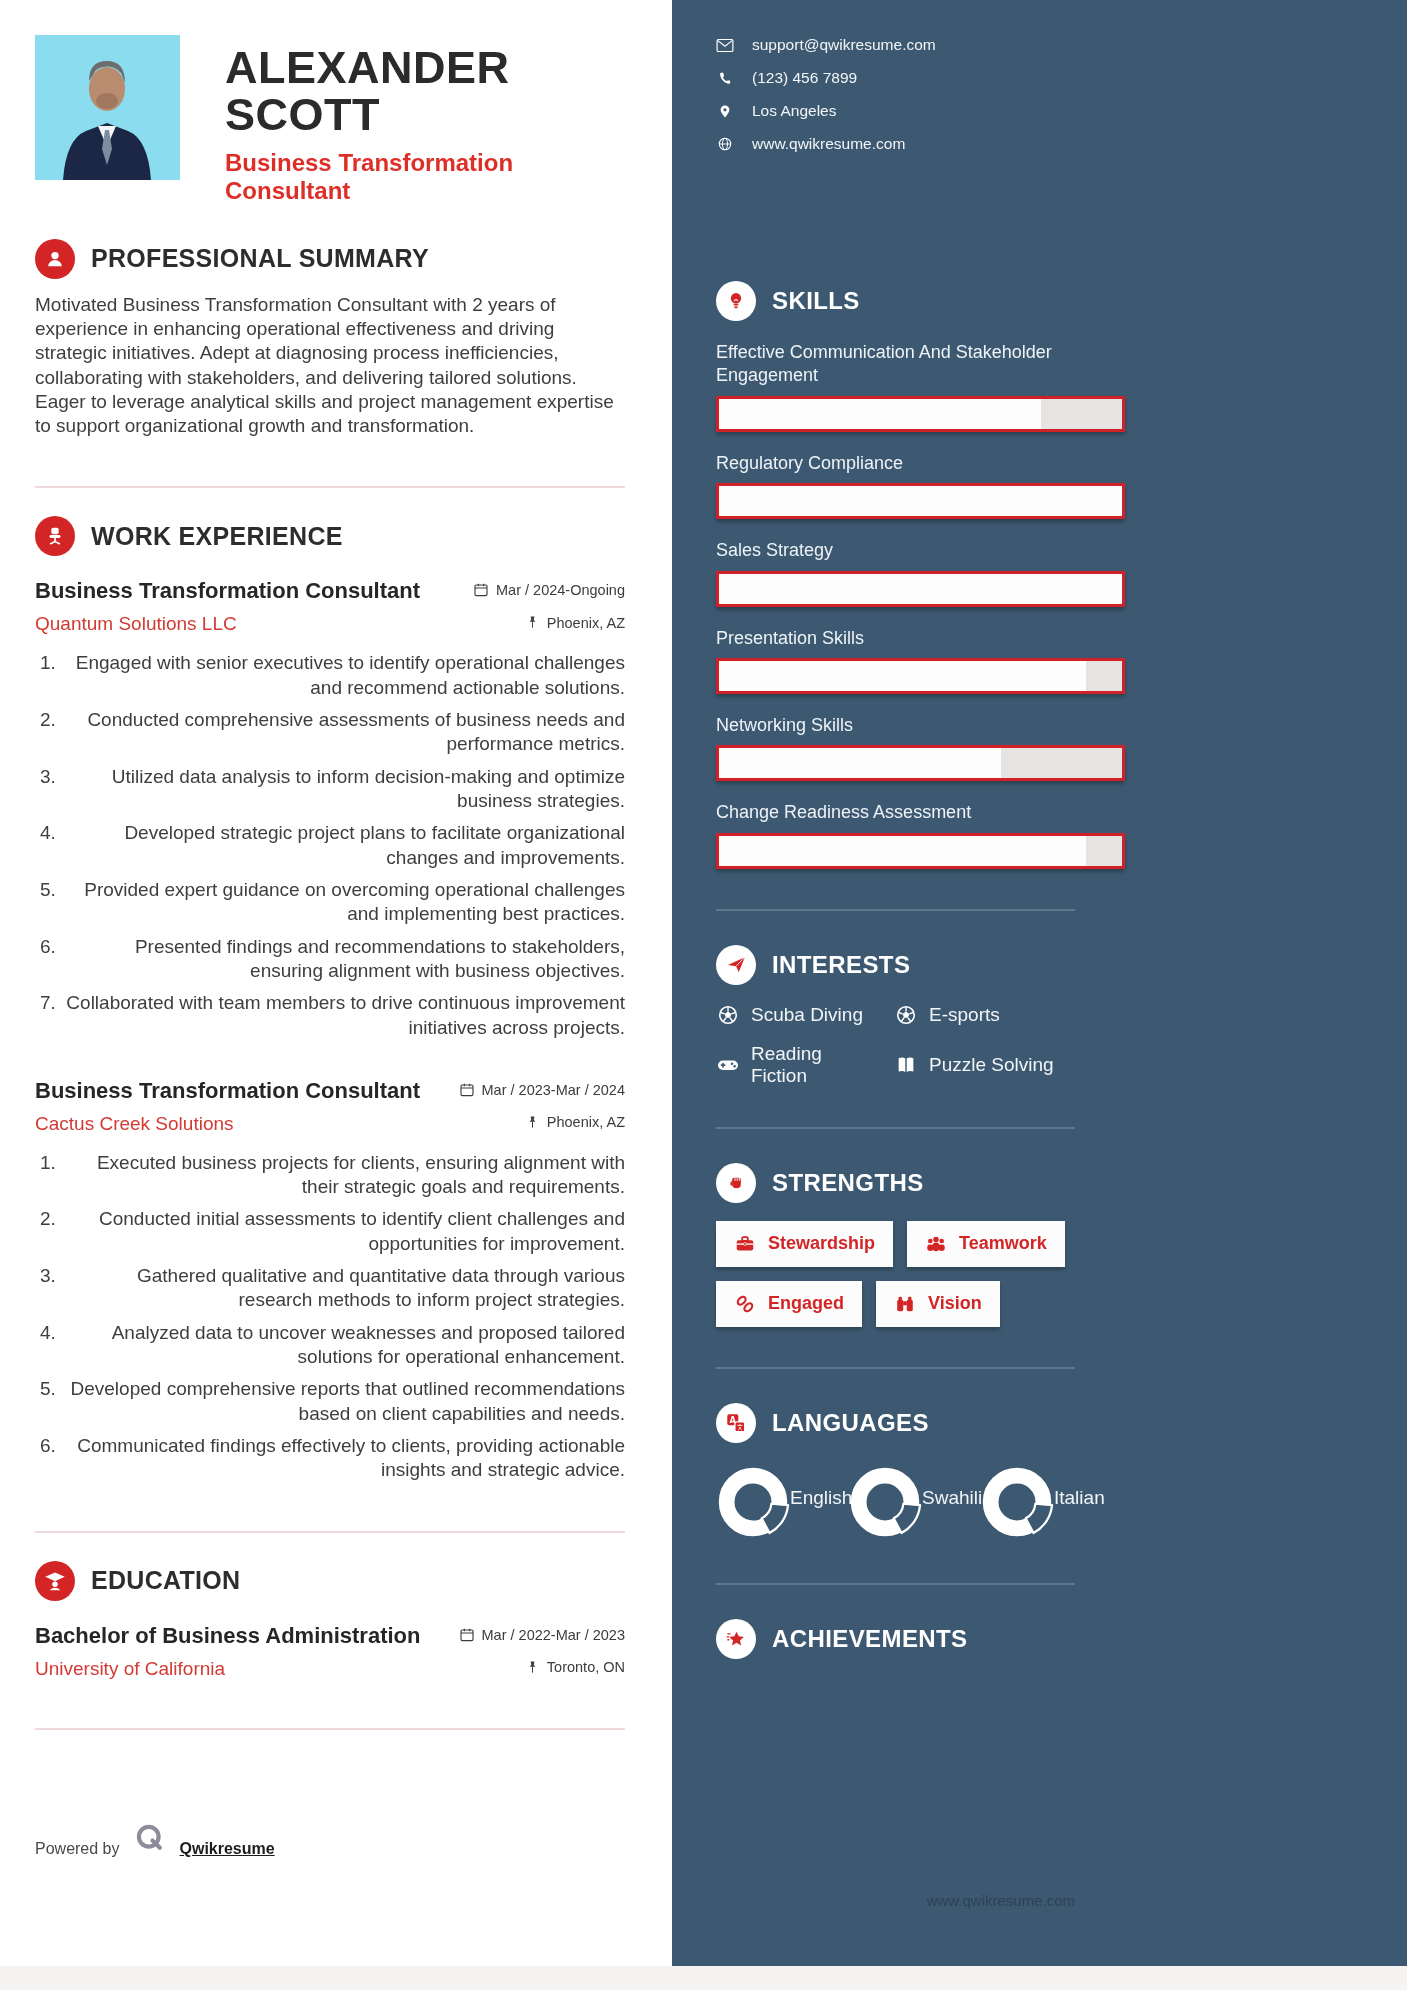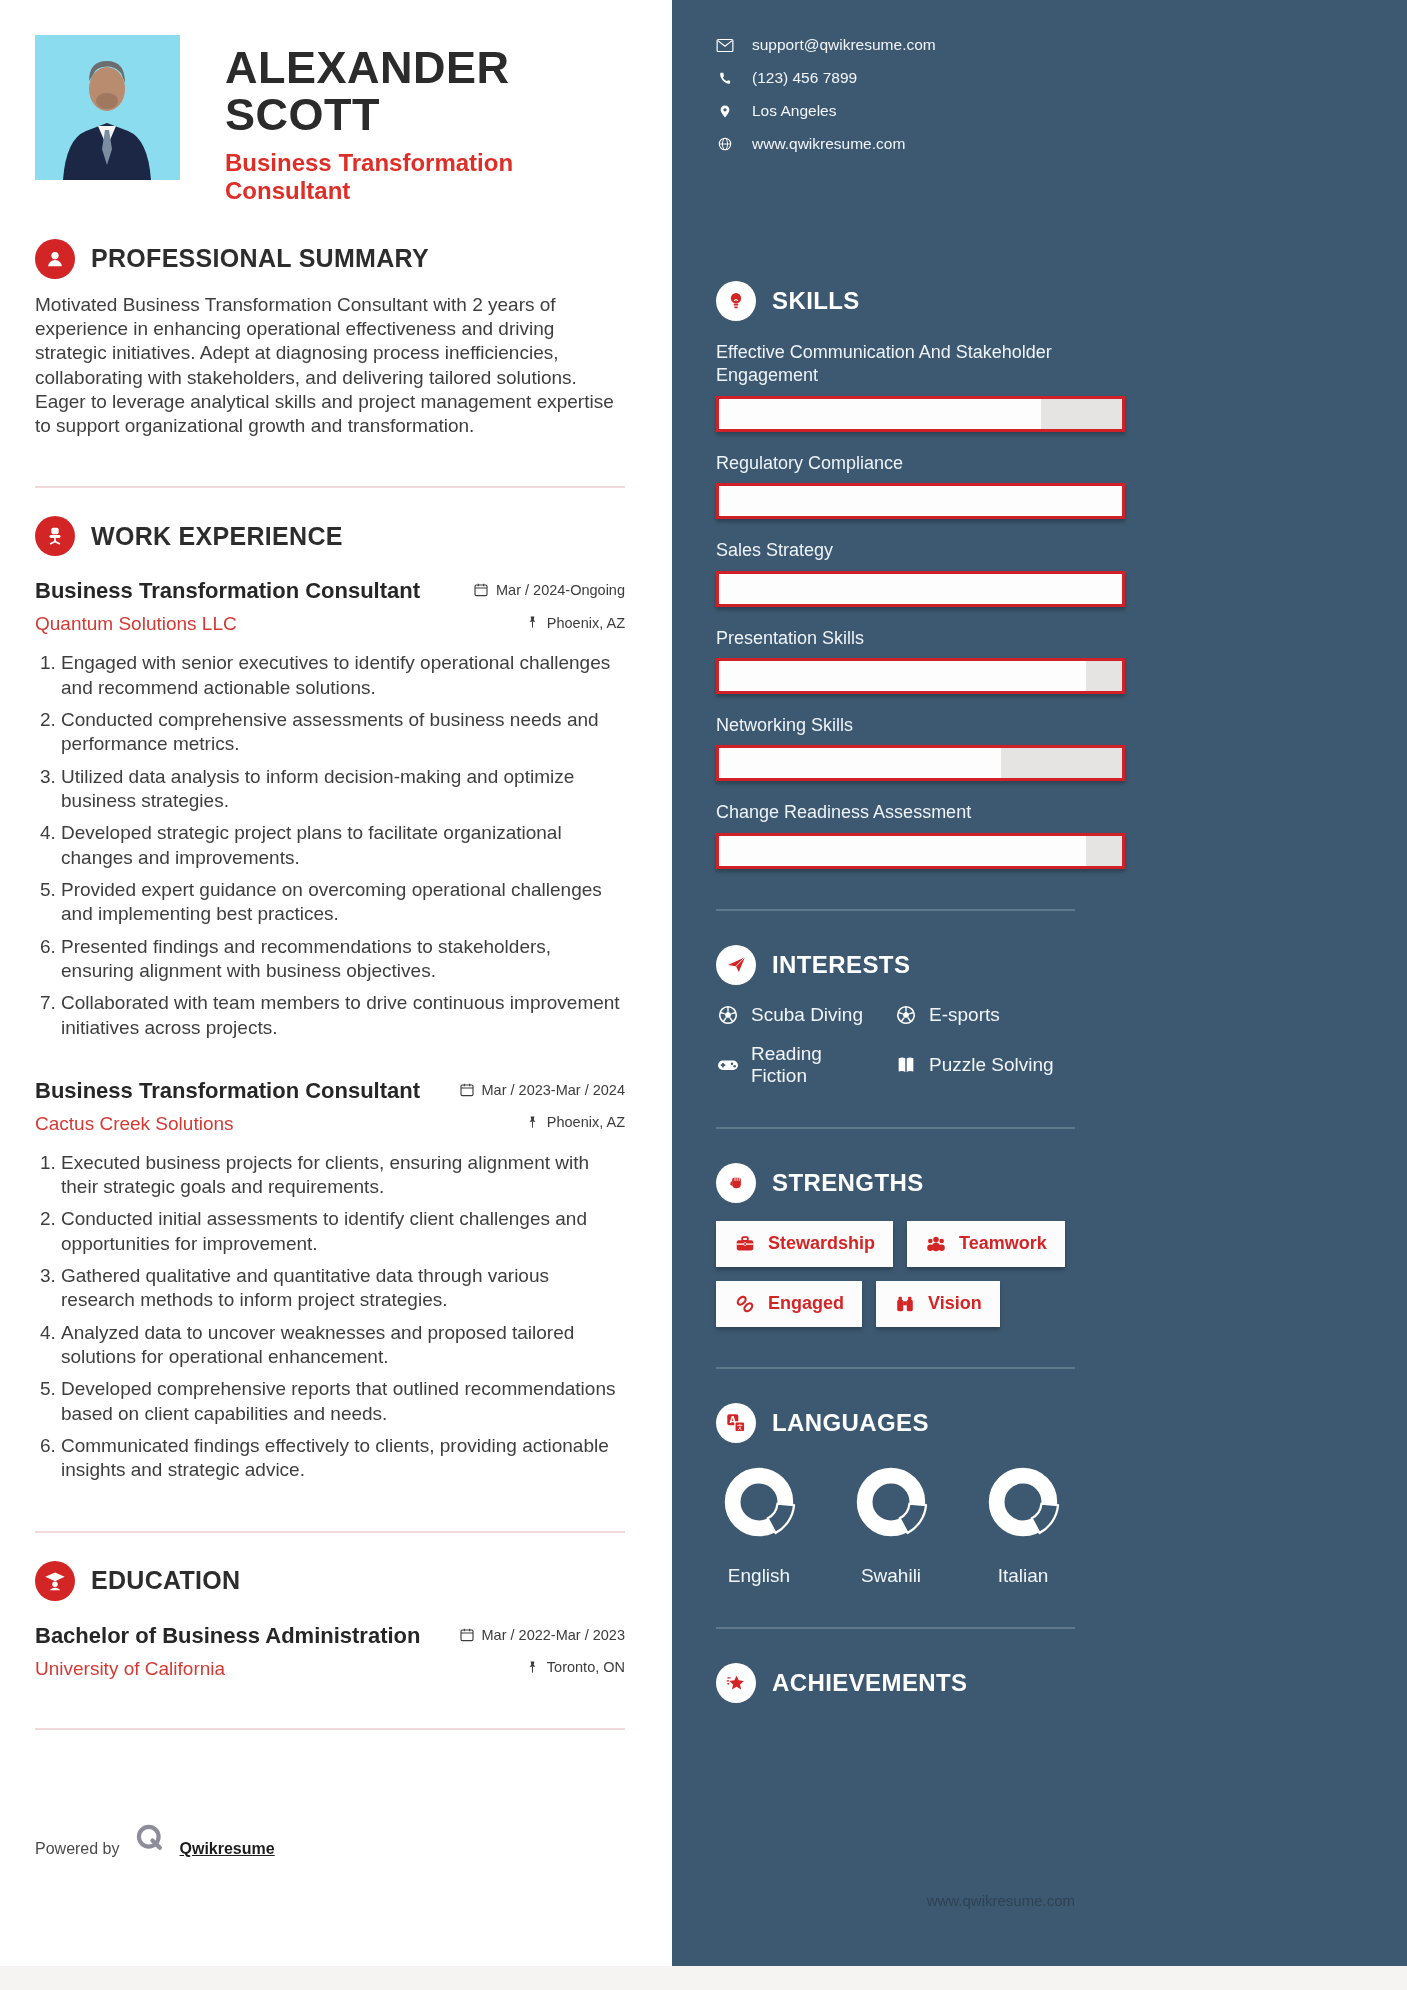--- a/index.html
+++ b/index.html
@@ -27,21 +27,21 @@
 
   .work-wrap{margin-top:28px;}
   .job{margin-top:22px;}
   .job + .job{margin-top:38px;}
   .row{display:flex;justify-content:space-between;align-items:baseline;}
   .job-title{font-size:22px;font-weight:700;color:#262626;margin:0;}
   .company{font-size:19px;color:#d43a34;margin-top:9px;}
   .meta{display:flex;align-items:center;gap:7px;font-size:14.5px;color:#3c3c3c;white-space:nowrap;}
   .meta svg{flex:0 0 auto;}
   ol.bullets{margin:16px 0 0 0;padding-left:26px;font-size:19px;line-height:1.28;}
-  ol.bullets li{margin-bottom:8px;}
+  ol.bullets li{margin-bottom:8px;text-align:right;}
 
   .edu-note{font-size:19px;margin-top:14px;}
 
   .powered{display:flex;align-items:flex-end;gap:14px;margin-top:92px;font-size:16px;color:#4a4a4a;}
   .powered .brand{color:#1c1c1c;font-weight:700;text-decoration:underline;}
 
   
   .sidebar{
     position:absolute;left:672px;top:0;width:785px;height:1966px;background:#3d5971;
     box-sizing:border-box;padding:30px 332px 0 44px;color:#fff;
@@ -68,21 +68,21 @@
   .int-item .iicon{width:24px;height:24px;display:flex;align-items:center;justify-content:center;}
 
   .strengths-sec{margin-top:34px;}
   .chips{display:flex;flex-wrap:wrap;gap:14px;margin-top:18px;width:370px;}
   .chip{background:#fdfcfc;display:inline-flex;align-items:center;gap:12px;padding:12px 18px;
         font-size:18px;color:#d42526;font-weight:600;box-shadow:0 3px 4px rgba(0,0,0,.25);}
   .chip .sicon{width:22px;height:22px;display:flex;align-items:center;justify-content:center;}
 
   .lang-sec{margin-top:34px;}
   .lang-row{display:flex;gap:46px;margin-top:22px;}
-  .lang{display:flex;flex-direction:column;align-items:center;width:86px;}
+  .lang{display:flex;flex-direction:row;width:86px;}
   .lang .lname{margin-top:22px;font-size:19px;color:#f1f5f8;}
 
   .ach-sec{margin-top:34px;}
   .ach-item{display:flex;gap:14px;margin-top:16px;font-size:19px;line-height:1.32;color:#e8eef4;max-width:352px;}
   .ach-item .aicon{flex:0 0 26px;padding-top:2px;}
 
   .watermark{position:absolute;left:44px;top:1892px;width:359px;text-align:right;font-size:15px;color:#2e4254;}
 
   .bottom-strip{position:absolute;left:0;top:1966px;width:1407px;height:24px;background:#f6f3f3;}
 </style>

